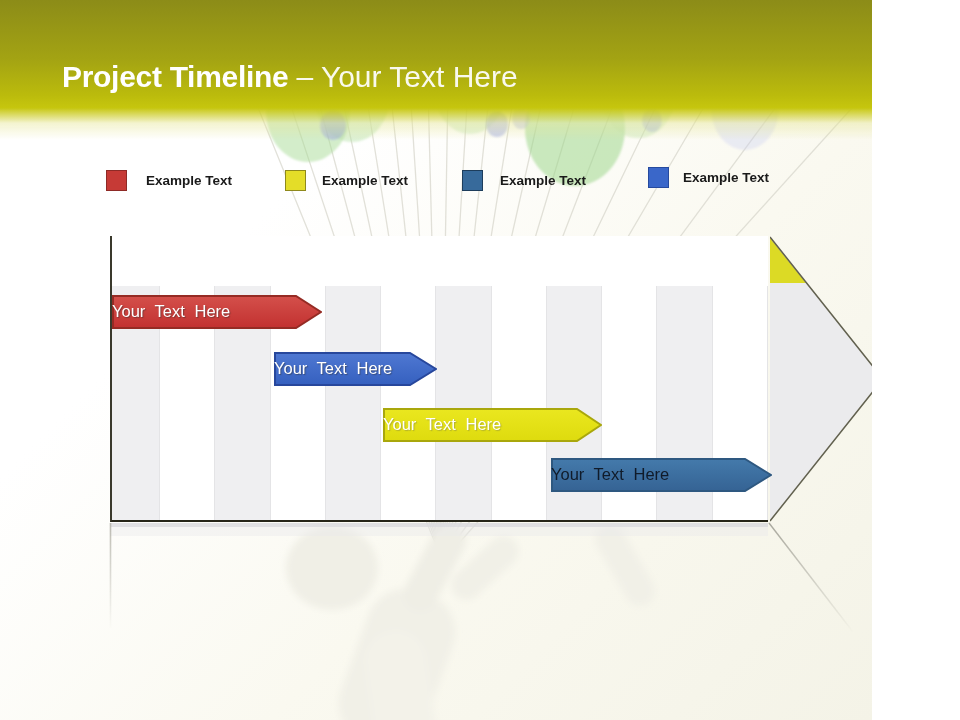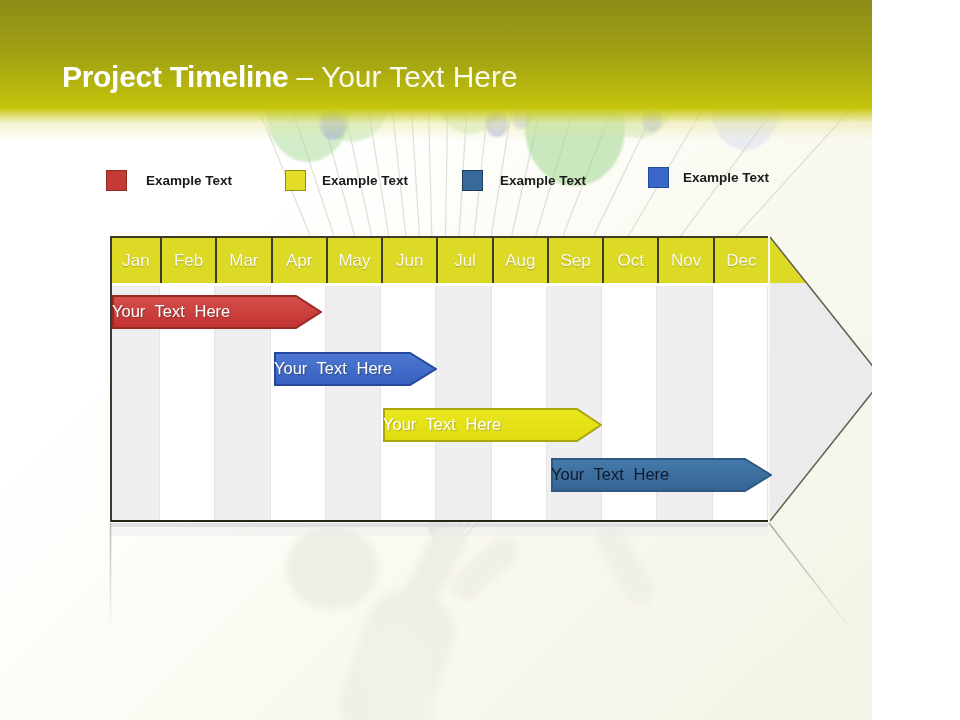--- a/index.html
+++ b/index.html
@@ -157,34 +157,20 @@
   <div class="legend-item li-3">
     <span class="swatch sw-3"></span>
     <span class="legend-label">Example Text</span>
   </div>
   <div class="legend-item li-4">
     <span class="swatch sw-4"></span>
     <span class="legend-label">Example Text</span>
   </div>
 
   <div class="tl">
-    <div class="tl-header">
-      <div class="tl-month">Jan</div>
-      <div class="tl-month">Feb</div>
-      <div class="tl-month">Mar</div>
-      <div class="tl-month">Apr</div>
-      <div class="tl-month">May</div>
-      <div class="tl-month">Jun</div>
-      <div class="tl-month">Jul</div>
-      <div class="tl-month">Aug</div>
-      <div class="tl-month">Sep</div>
-      <div class="tl-month">Oct</div>
-      <div class="tl-month">Nov</div>
-      <div class="tl-month">Dec</div>
-    </div>
     <div class="tl-cols">
       <div class="tl-col"></div>
       <div class="tl-col"></div>
       <div class="tl-col"></div>
       <div class="tl-col"></div>
       <div class="tl-col"></div>
       <div class="tl-col"></div>
       <div class="tl-col"></div>
       <div class="tl-col"></div>
       <div class="tl-col"></div>

